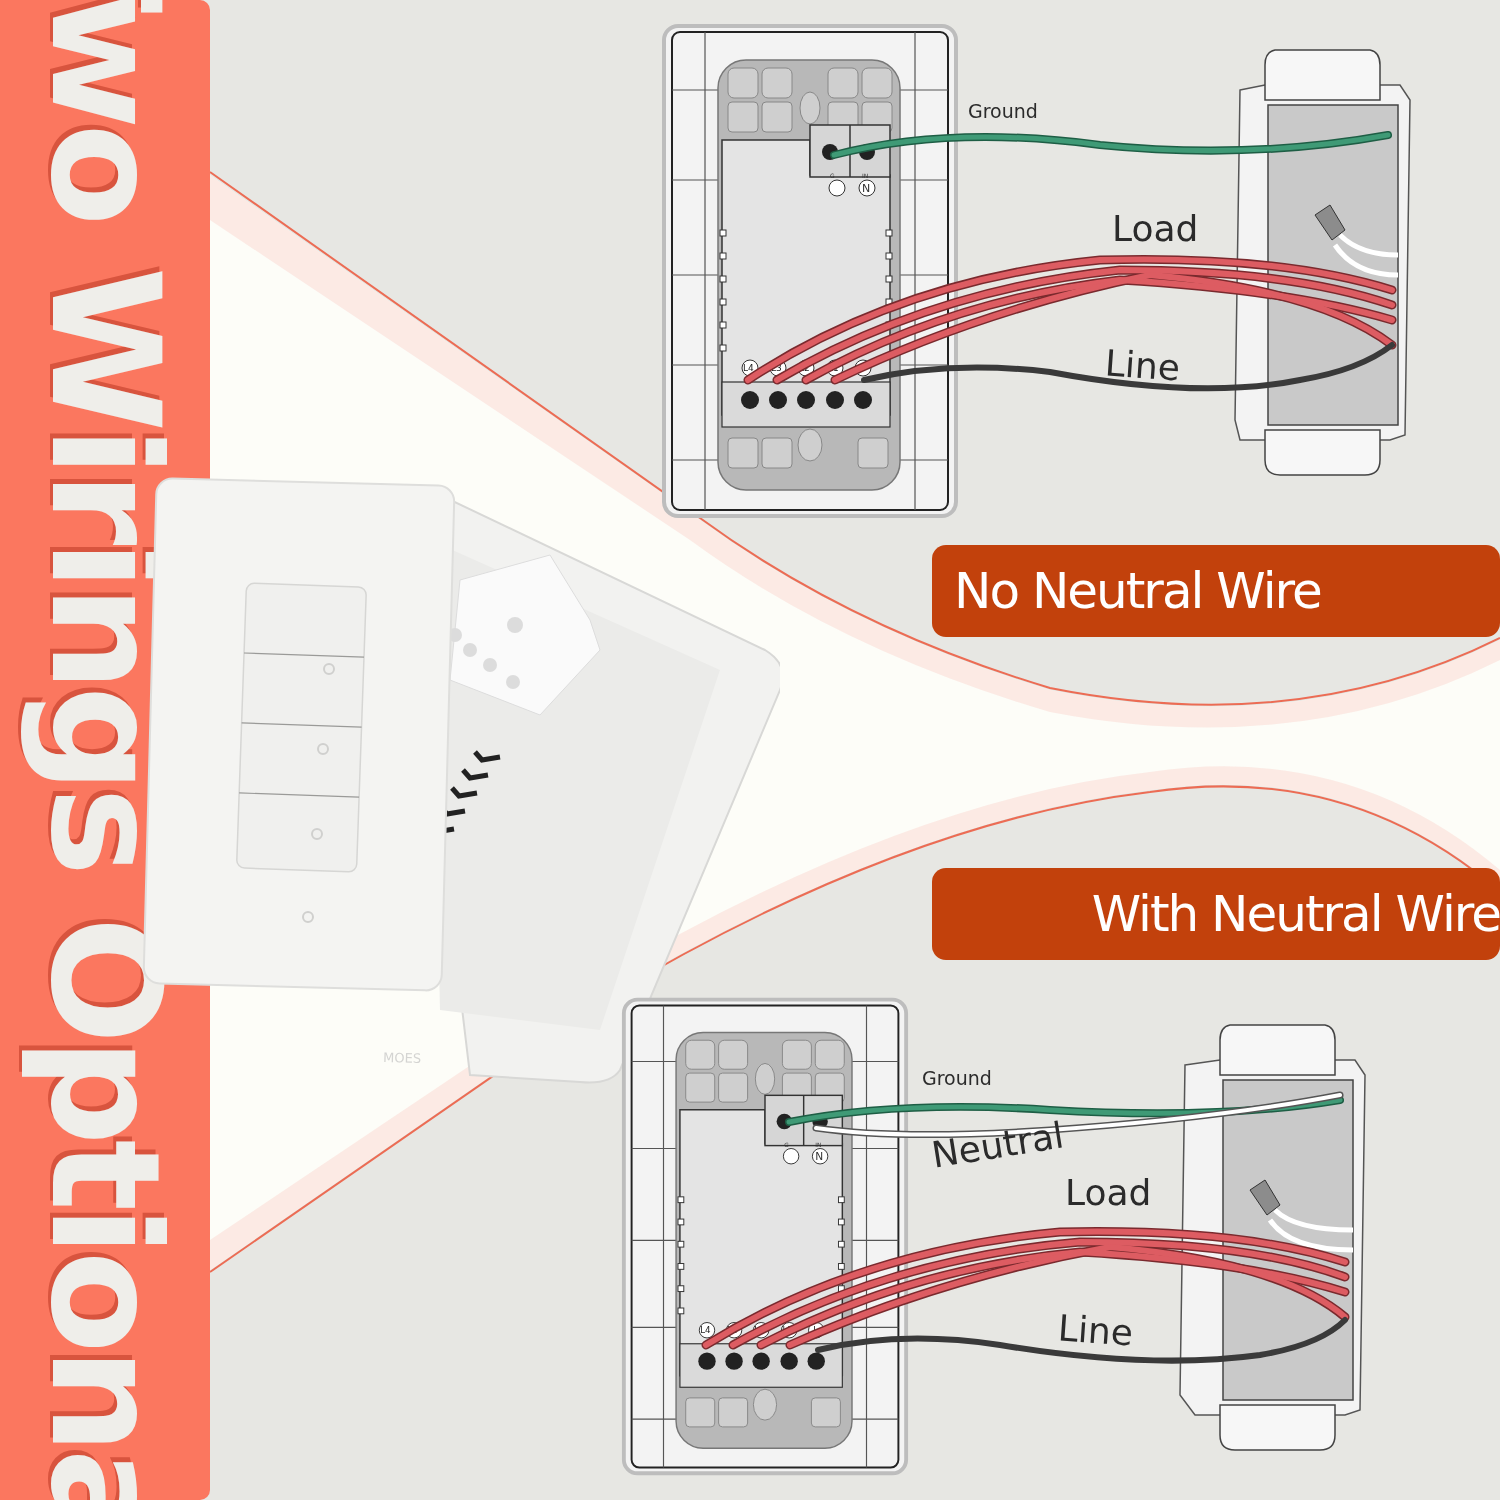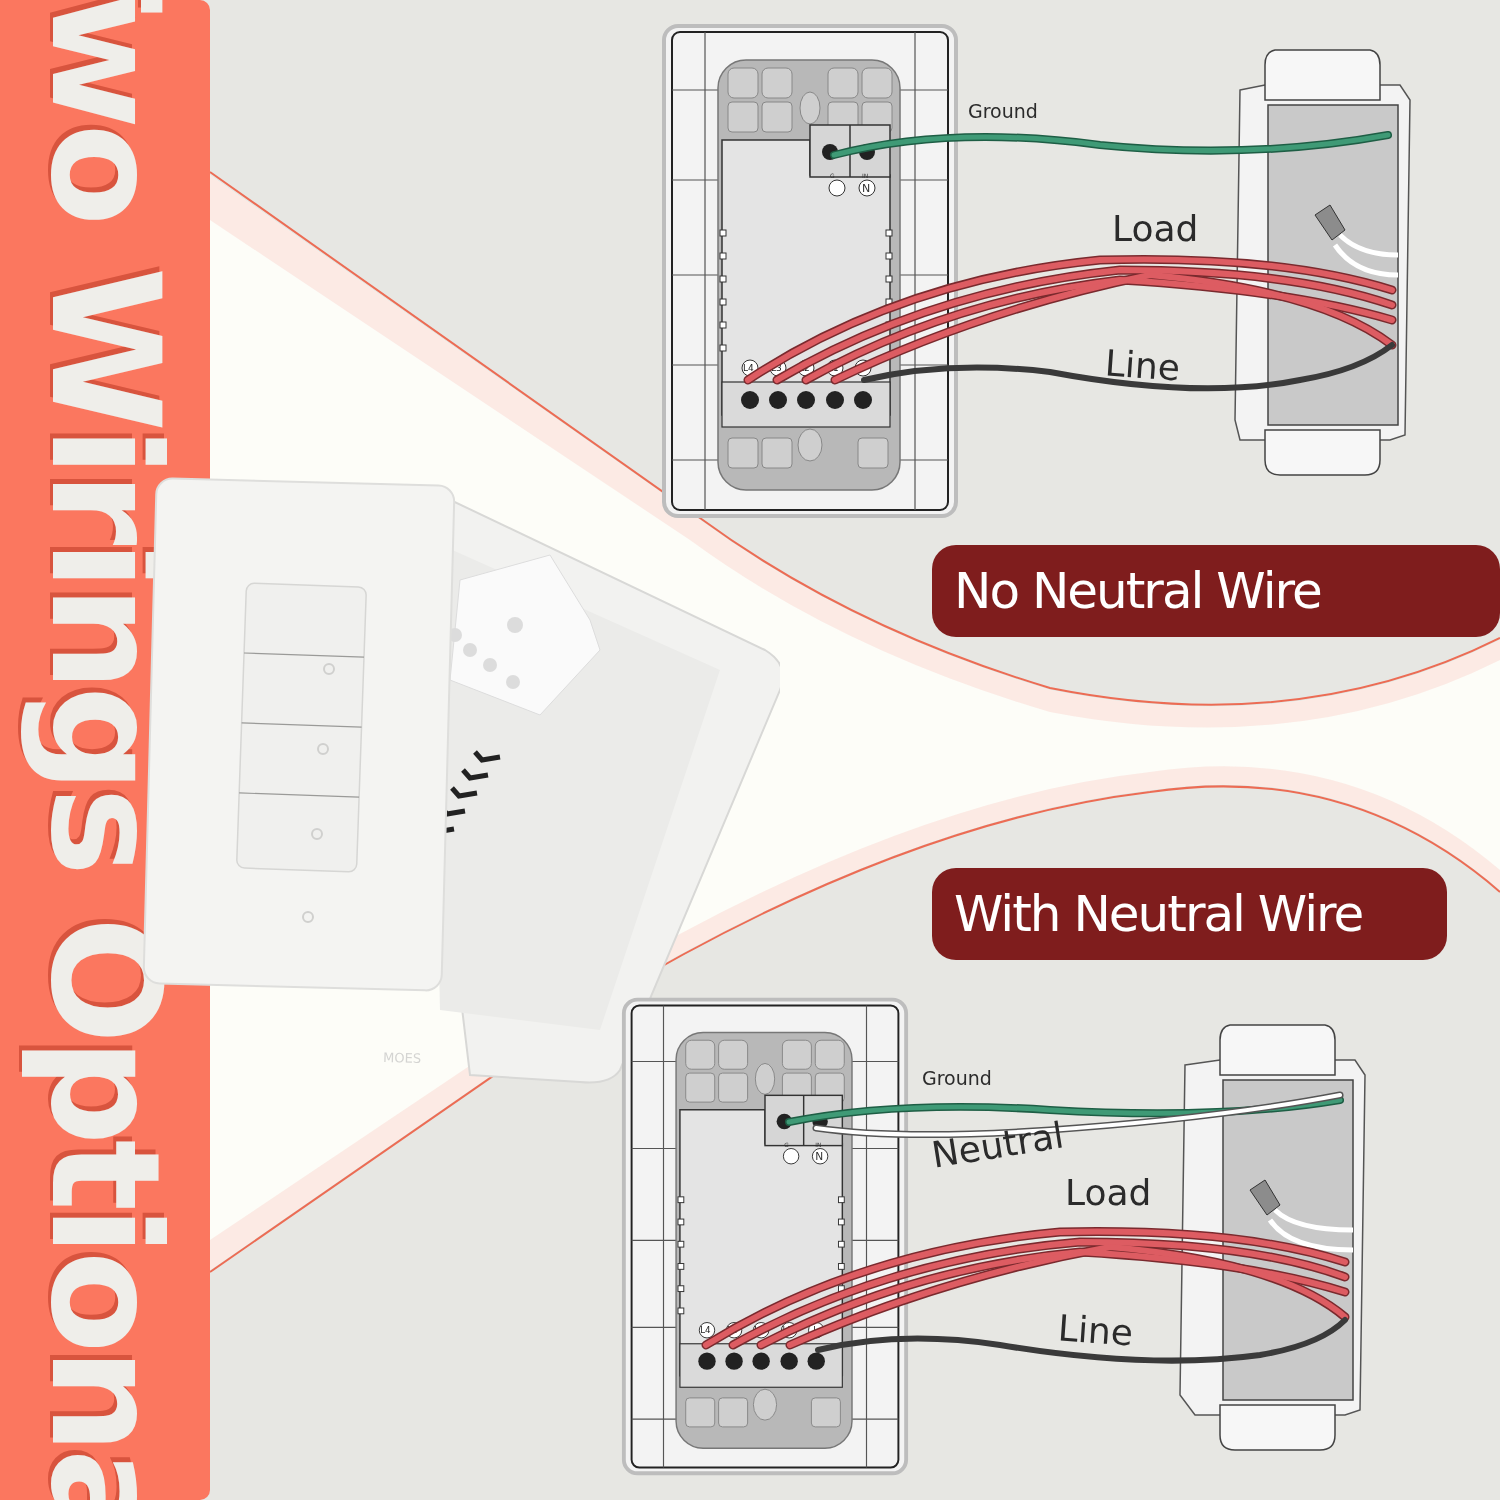--- a/index.html
+++ b/index.html
@@ -1,21 +1,21 @@
 <!DOCTYPE html>
 <html><head>
 <meta charset="utf-8">
 <style>
   html,body{margin:0;padding:0;}
   body{width:1500px;height:1500px;position:relative;overflow:hidden;background:#e6e6e2;font-family:"Liberation Sans",sans-serif;}
   .abs{position:absolute;}
   #bg-svg{position:absolute;left:0;top:0;width:1500px;height:1500px;}
   .side-banner{position:absolute;left:0;top:0;width:210px;height:1500px;background:#fb775f;border-radius:0 10px 10px 0;overflow:hidden;}
   .side-title{position:absolute;left:105px;top:750px;transform:translate(-50%,-50%) rotate(90deg);white-space:nowrap;font-family:"DejaVu Sans",sans-serif;font-weight:bold;font-size:150px;letter-spacing:-6px;color:#efeeea;text-shadow:-5px 3px 0 #d8543e;line-height:1;}
-  .pill{position:absolute;height:92px;background:#7f1d1d;border-radius:24px;color:#fff;font-family:"DejaVu Sans",sans-serif;font-size:50px;letter-spacing:-2px;line-height:92px;padding-left:22px;box-sizing:border-box;}
+  .pill{position:absolute;height:92px;background:#c2410c;border-radius:14px;color:#fff;font-family:"DejaVu Sans",sans-serif;font-size:50px;letter-spacing:-2px;line-height:92px;padding-left:22px;box-sizing:border-box;}
   .label{position:absolute;font-family:"DejaVu Sans",sans-serif;color:#2b2b2b;white-space:nowrap;}
   svg text{font-family:"DejaVu Sans",sans-serif;}
 </style>
 </head>
 <body>
 
 <svg id="bg-svg" viewBox="0 0 1500 1500">
   <defs>
     <linearGradient id="pinkfade" x1="0" y1="0" x2="1" y2="0">
       <stop offset="0" stop-color="#fbe7e1"></stop>
@@ -190,21 +190,21 @@
     </g>
     <path d="M864 380 Q950 360 1050 372 Q1200 400 1300 380 Q1360 370 1392 345" stroke="#3a3a3a" stroke-width="6"></path>
   </g>
 </svg>
 
 <div class="label" style="left:968px;top:100px;font-size:19px;">Ground</div>
 <div class="label" style="left:1112px;top:208px;font-size:36px;">Load</div>
 <div class="label" style="left:1105px;top:345px;font-size:36px;transform:rotate(4deg);">Line</div>
 
 <div class="pill" style="left:932px;top:545px;width:568px;">No Neutral Wire</div>
-<div class="pill" style="left:932px;top:868px;width:515px;">With Neutral Wire</div>
+<div class="pill" style="left:932px;top:868px;width:568px;text-align:right;">With Neutral Wire</div>
 
 <svg class="abs" style="left:620px;top:988px;" width="290" height="495" viewBox="0 0 300 500">
   <rect x="4" y="6" width="292" height="490" rx="14" fill="#f3f3f3" stroke="#bdbdbd" stroke-width="4"></rect>
   <rect x="12" y="12" width="276" height="478" rx="8" fill="none" stroke="#222" stroke-width="2"></rect>
   <g stroke="#555" stroke-width="1.2">
     <line x1="45" y1="12" x2="45" y2="490"></line>
       <line x1="255" y1="12" x2="255" y2="490"></line>
     <line x1="12" y1="70" x2="60" y2="70"></line>
       <line x1="240" y1="70" x2="288" y2="70"></line>
     <line x1="12" y1="160" x2="60" y2="160"></line>

